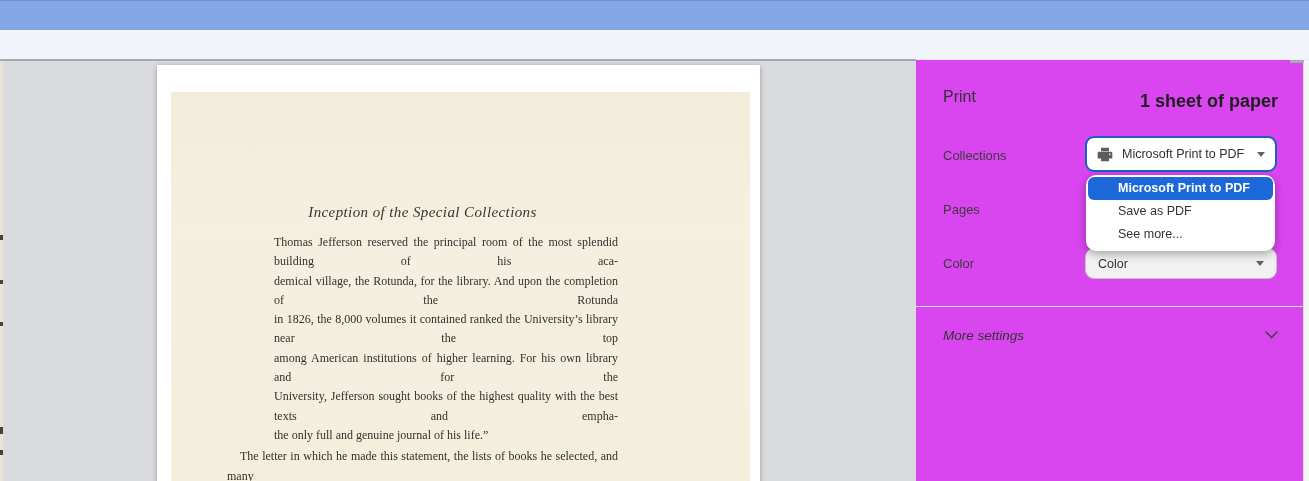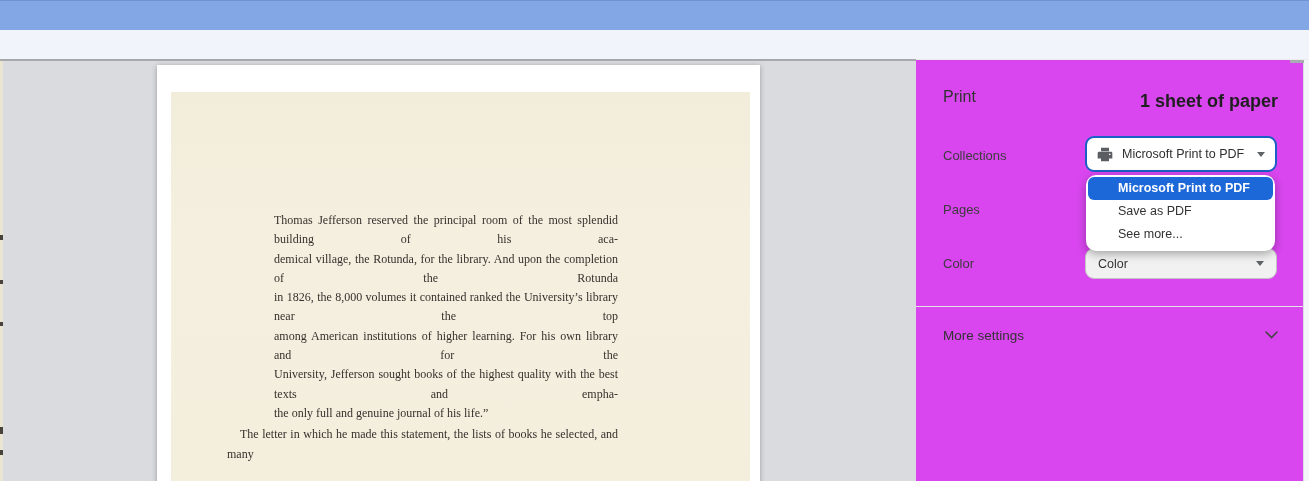--- a/index.html
+++ b/index.html
@@ -46,21 +46,21 @@
 
   .dest-menu { position:absolute; left:170px; top:115px; width:189px; background:#fff; border-radius:10px; box-shadow:0 3px 10px rgba(0,0,0,.32); padding:2px 2px 5px 2px; z-index:5; }
   .menu-item { height:23px; line-height:23px; padding-left:30px; font-size:12.5px; color:#333; border-radius:6px; cursor:pointer; white-space:nowrap; }
   .menu-item.selected { background:#1d68d8; color:#fff; font-weight:bold; }
 
   .color-select { position:absolute; left:169px; top:188px; width:192px; height:31px; background:#f1f1f1; border:1px solid #c3c3c3; border-radius:9px; display:flex; align-items:center; padding:0 12px; cursor:pointer; }
   .color-select .value { font-size:12.5px; color:#333; }
 
   .divider { position:absolute; left:0; right:0; top:246px; height:1px; background:#e4e4e4; }
 
-  .more-settings { position:absolute; left:27px; right:31px; top:264px; height:22px; display:flex; align-items:center; justify-content:space-between; cursor:pointer; }
+  .more-settings { position:absolute; left:27px; right:31px; top:264px; height:22px; display:flex; align-items:center; justify-content:space-between; cursor:pointer;font-style:italic; }
   .more-settings .lbl { font-size:13.5px; color:#333; }
 
   .scroll-line { position:absolute; left:387px; top:0; bottom:0; width:1px; background:#dcdee1; }
   .scroll-track { position:absolute; left:388px; top:0; bottom:0; width:5px; background:#f4f5f7; }
   .scroll-cap { position:absolute; left:374px; top:0; width:14px; height:3px; background:#a8acb2; }
 
   .printer-icon-svg { flex:0 0 auto; display:block; }
 </style>
 </head>
 <body>
@@ -81,20 +81,21 @@
     </div>
 
     <div class="paper">
       <div class="paper-header">
         <span class="ph-left">9/12/24, 3:24 PM</span>
         <span class="ph-center">about:blank</span>
       </div>
 
       <div class="scan">
         <div class="scan-text">
+          <div class="scan-title">Inception of the Special Collections</div>
           <div class="scan-para p1">
             <div class="line">Thomas Jefferson reserved the principal room of the most splendid building of his aca-</div>
             <div class="line">demical village, the Rotunda, for the library. And upon the completion of the Rotunda</div>
             <div class="line">in 1826, the 8,000 volumes it contained ranked the University’s library near the top</div>
             <div class="line">among American institutions of higher learning. For his own library and for the</div>
             <div class="line">University, Jefferson sought books of the highest quality with the best texts and empha-</div>
             <div class="line line-last">the only full and genuine journal of his life.”</div>
           </div>
           <div class="scan-para p2">
             <div class="line line-indent">The letter in which he made this statement, the lists of books he selected, and many</div>

